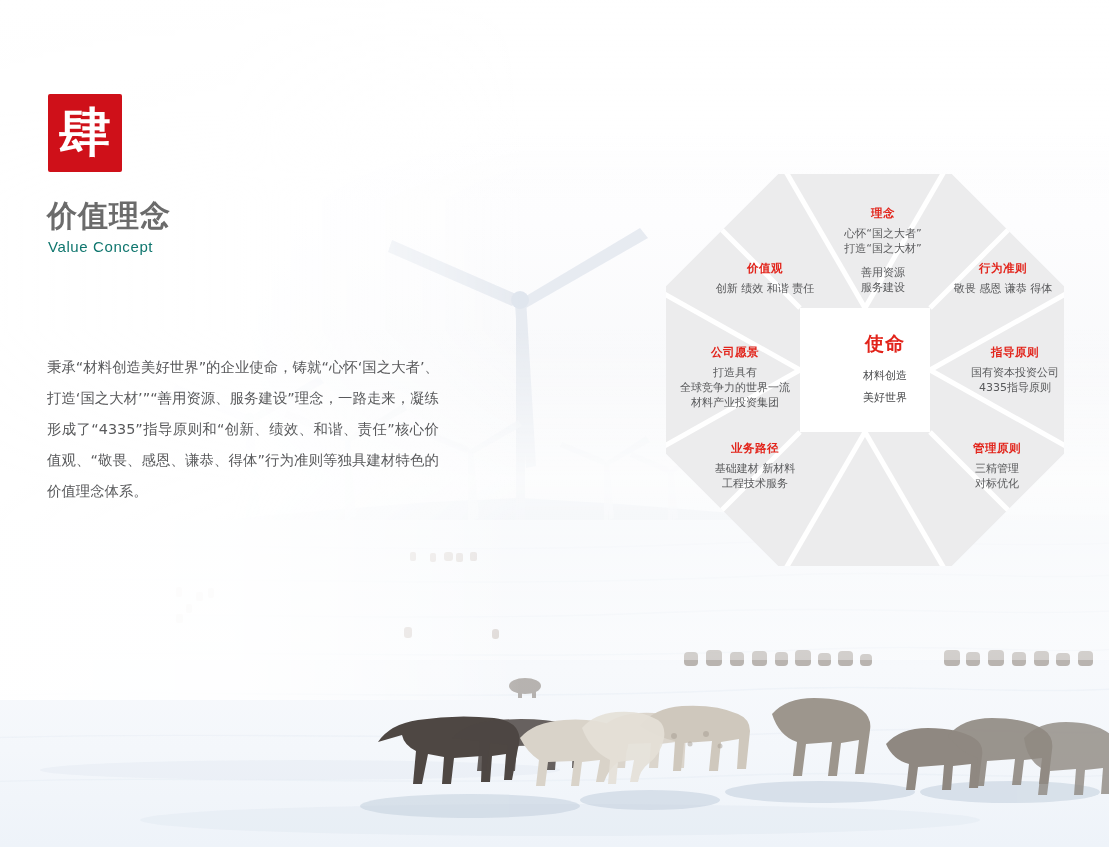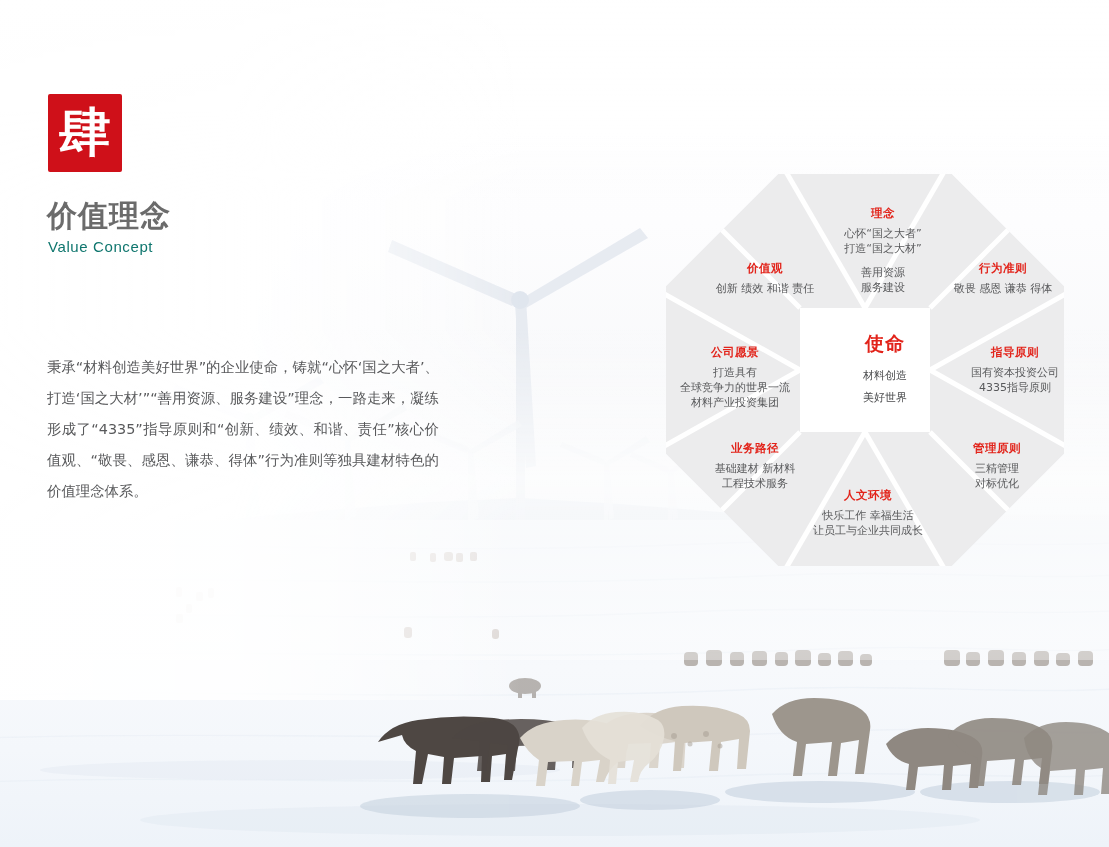--- a/index.html
+++ b/index.html
@@ -329,25 +329,20 @@
       <div class="line">国有资本投资公司</div>
       <div class="line">4335指导原则</div>
     </div>
 
     <div class="seg" style="left:272px;top:273px;width:130px;">
       <div class="head">管理原则</div>
       <div class="line">三精管理</div>
       <div class="line">对标优化</div>
     </div>
 
-    <div class="seg" style="left:128px;top:320px;width:160px;">
-      <div class="head">人文环境</div>
-      <div class="line">快乐工作  幸福生活</div>
-      <div class="line">让员工与企业共同成长</div>
-    </div>
 
     <div class="seg" style="left:15px;top:273px;width:160px;">
       <div class="head">业务路径</div>
       <div class="line">基础建材  新材料</div>
       <div class="line">工程技术服务</div>
     </div>
 
     <div class="seg" style="left:30px;top:93px;width:150px;">
       <div class="head">价值观</div>
       <div class="line">创新  绩效  和谐  责任</div>

